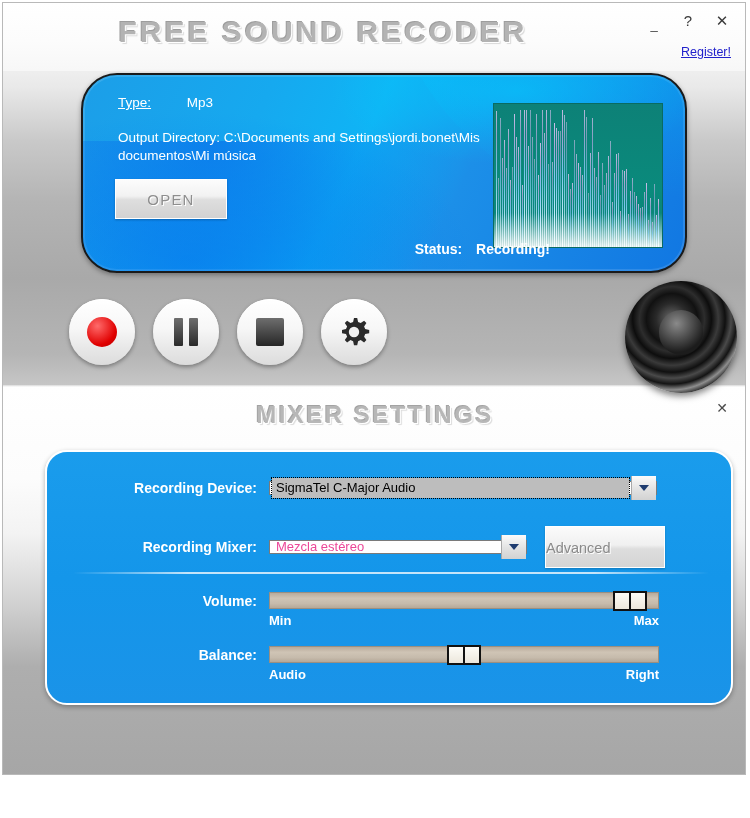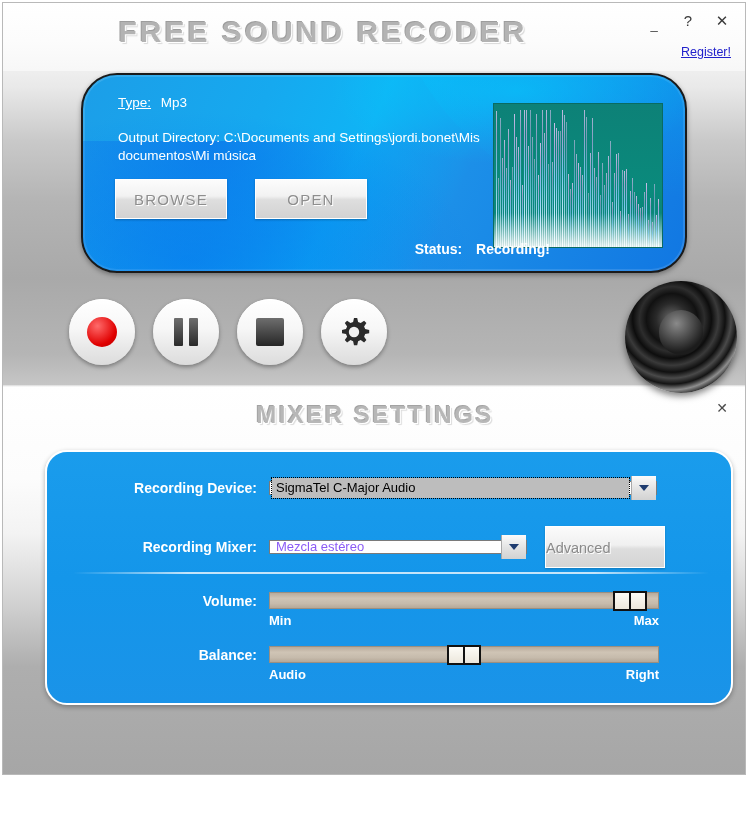--- a/index.html
+++ b/index.html
@@ -73,21 +73,21 @@
     background:linear-gradient(200deg,rgba(0,200,255,.60),rgba(0,200,255,0) 70%);
     border-radius:0 0 0 100%;
     transform:rotate(-12deg);
   }
   #bluepanel .swoosh2{
     position:absolute;left:-40px;bottom:-110px;width:420px;height:240px;
     background:radial-gradient(ellipse at 40% 0%,rgba(8,110,235,.65),rgba(8,110,235,0) 70%);
   }
   .bp-row{position:relative;z-index:3;color:#ffffff;font-size:13.5px;}
   #type-row{position:absolute;left:35px;top:20px;}
-  #type-row .lbl{margin-right:6px;text-decoration:underline;}
+  #type-row .lbl{margin-right:32px;text-decoration:underline;}
   #outdir{position:absolute;left:35px;top:54px;width:420px;line-height:18px;font-size:13.5px;}
   #outdir .lbl{}
   #btnrow{position:absolute;left:32px;top:104px;z-index:3;display:flex;gap:28px;}
   .appbtn{
     width:112px;height:40px;line-height:40px;text-align:center;
     font-size:15px;font-weight:normal;letter-spacing:1.2px;
     color:#8e8e8e;
     text-shadow:1px 1px 0 #ffffff;
     background:linear-gradient(to bottom,#fcfcfc 0%,#f2f2f2 42%,#dedede 52%,#d2d2d2 100%);
     border:1px solid #ffffff;
@@ -169,21 +169,21 @@
   .mx-label{color:#ffffff;font-size:14px;font-weight:bold;text-align:right;}
   #row-device{left:20px;top:28px;width:650px;}
   #row-device .mx-label{width:190px;margin-right:12px;}
   #row-mixer{left:20px;top:74px;width:650px;}
   #row-mixer .mx-label{width:190px;margin-right:12px;}
 
   .combo{
     position:relative;height:14px;background:#ffffff;border:1px solid #7a7a7a;
     box-sizing:border-box;display:flex;align-items:center;cursor:pointer;
   }
-  .combo .txt{flex:1;font-size:13px;color:#8b5cf6;padding-left:6px;line-height:24px;white-space:nowrap;overflow:hidden;}
+  .combo .txt{flex:1;font-size:13px;color:#ec4899;padding-left:6px;line-height:24px;white-space:nowrap;overflow:hidden;}
   .combo .arrow{
     width:24px;height:24px;display:flex;align-items:center;justify-content:center;
     background:linear-gradient(to bottom,#fbfbfb,#e2e2e2 55%,#d2d2d2 100%);
     border-left:1px solid #a9a9a9;
   }
   .combo .arrow i{
     width:0;height:0;border-left:5px solid transparent;border-right:5px solid transparent;
     border-top:6px solid #1f3c70;font-style:normal;display:block;
   }
   #combo-device{width:388px;}
@@ -245,21 +245,20 @@
           <span class="lbl">Type:</span>
           <span>Mp3</span>
         </div>
 
         <div class="bp-row" id="outdir">
           <span class="lbl">Output Directory:</span>
           <span>C:\Documents and Settings\jordi.bonet\Mis documentos\Mi música</span>
         </div>
 
         <div id="btnrow">
-          <div class="appbtn">BROWSE</div>
           <div class="appbtn">OPEN</div>
         </div>
 
         <div id="status">
           <span class="lbl">Status:</span>
           <span>Recording!</span>
         </div>
 
         <div id="viz">
           <div class="glowbase"></div>

